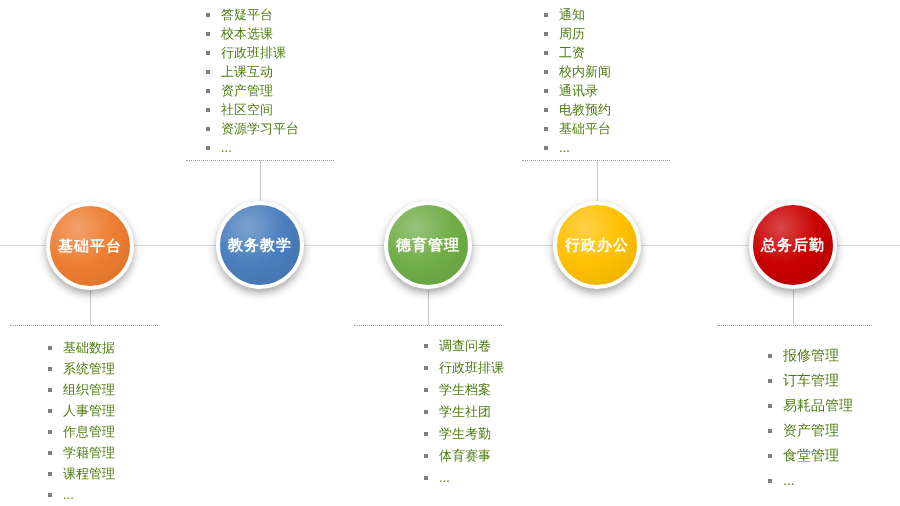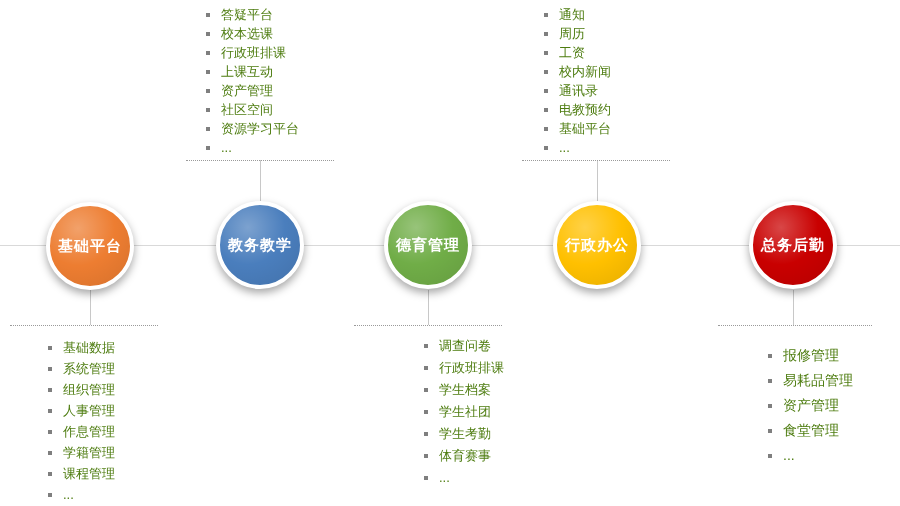--- a/index.html
+++ b/index.html
@@ -243,20 +243,24 @@
     <div class="circle" style="left: 749px; top: 201px; background-color: rgb(201, 0, 0);">
       <span class="circle-label">总务后勤</span>
     </div>
     <ul class="items items-14" style="left:768px; top:343px; line-height:25px;">
       <li>
           <span class="bullet"></span>
           <span>报修管理</span>
         </li>
       <li>
           <span class="bullet"></span>
+          <span>订车管理</span>
+        </li>
+      <li>
+          <span class="bullet"></span>
           <span>易耗品管理</span>
         </li>
       <li>
           <span class="bullet"></span>
           <span>资产管理</span>
         </li>
       <li>
           <span class="bullet"></span>
           <span>食堂管理</span>
         </li>

